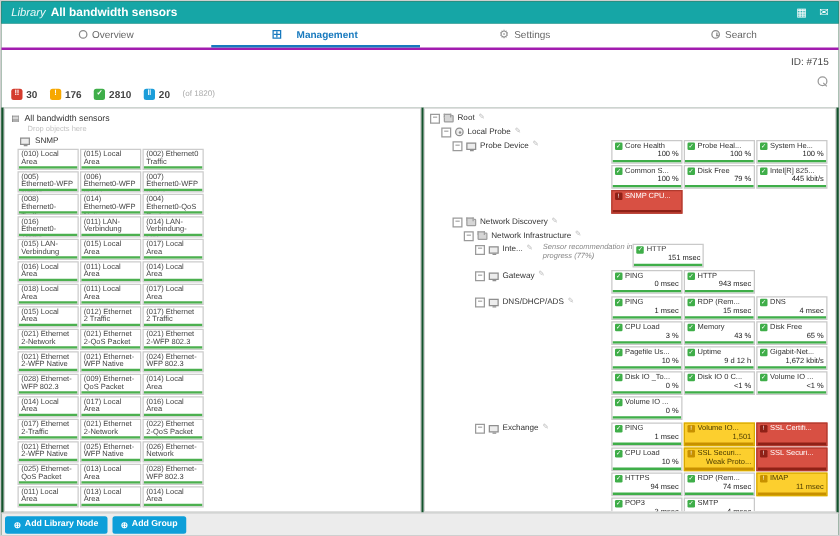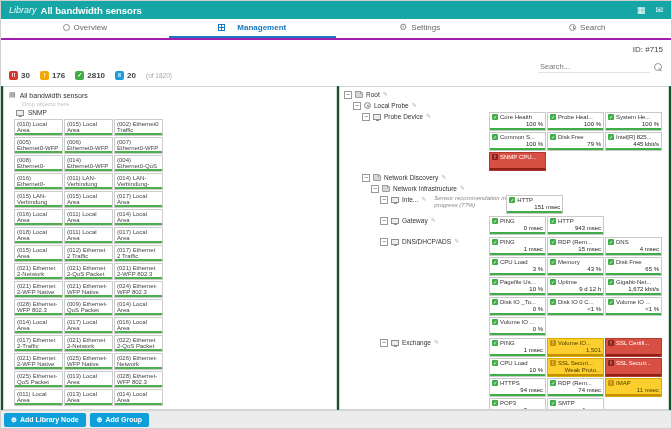--- a/index.html
+++ b/index.html
@@ -155,21 +155,20 @@
         </span>
         <span class="count">
           <span class="dot paused">‖</span>
           <span>20</span>
         </span>
         <span class="count-total">(of 1820)</span>
       </div>
     <div class="meta">
       <div class="object-id">ID: #715</div>
       <div class="searchrow">
-        <input class="search" type="text" placeholder="Search..." style="">
         <span class="ic ic-mag"></span>
       </div>
     </div>
   </div>
 
   <div class="content">
 
     <div class="panel left">
       <div class="tree-head">
         <span class="lib-glyph">▤</span>

